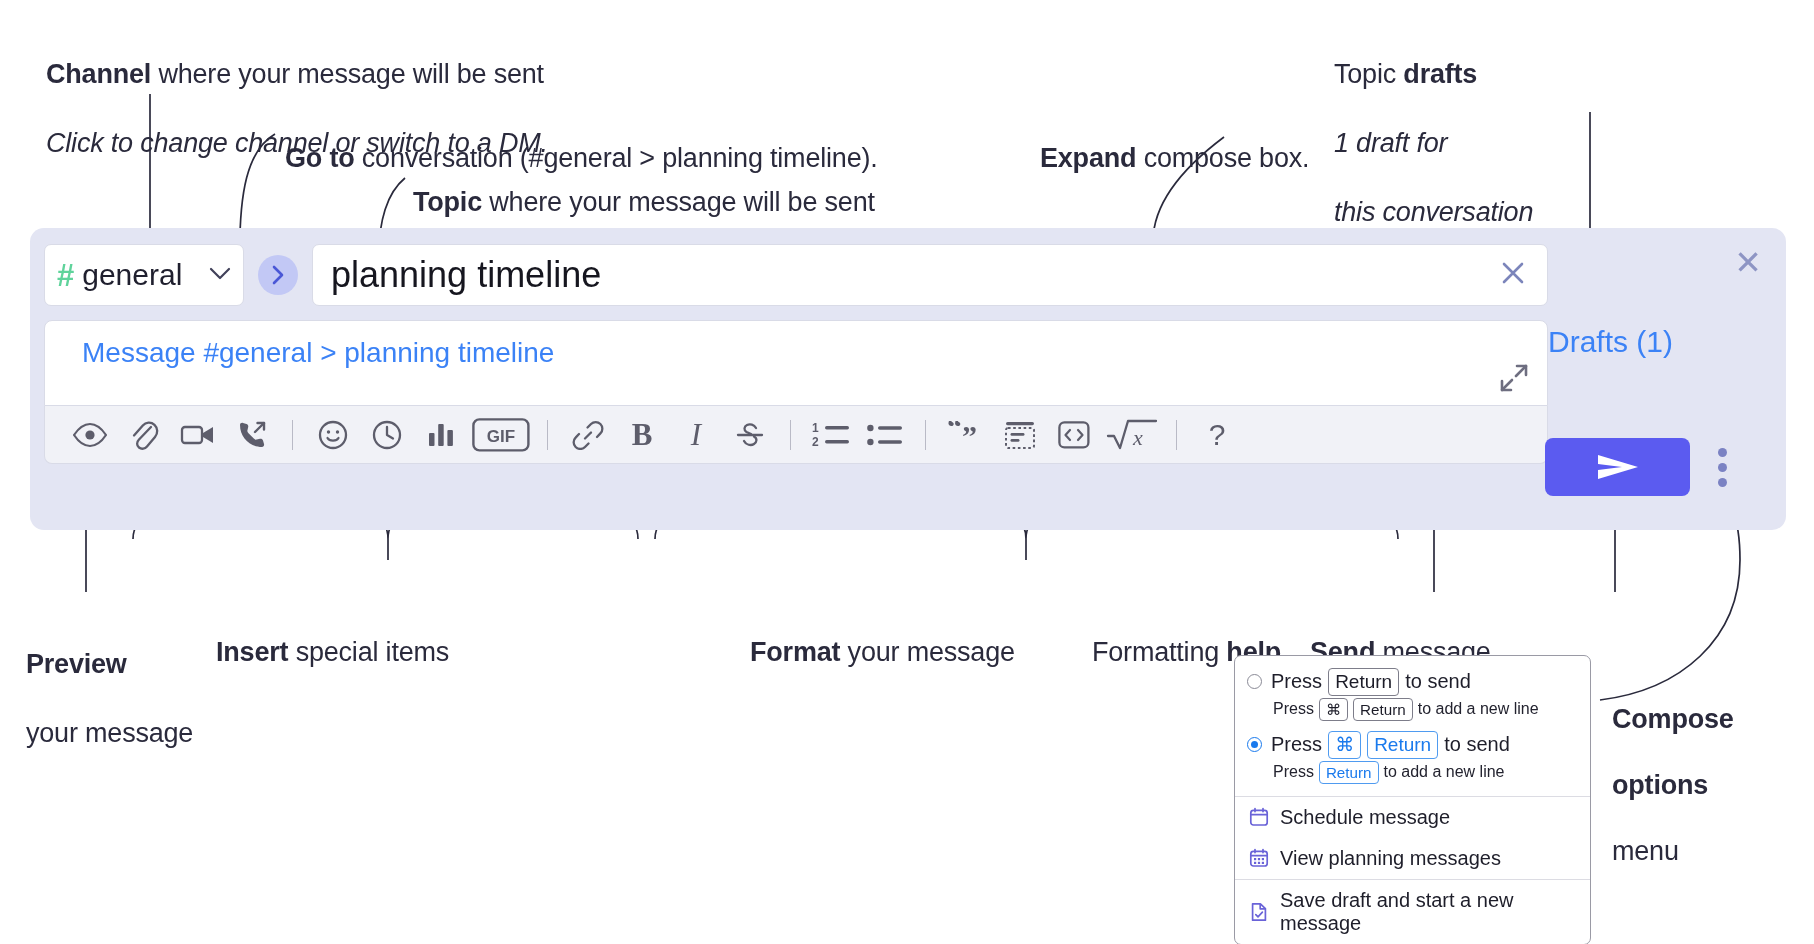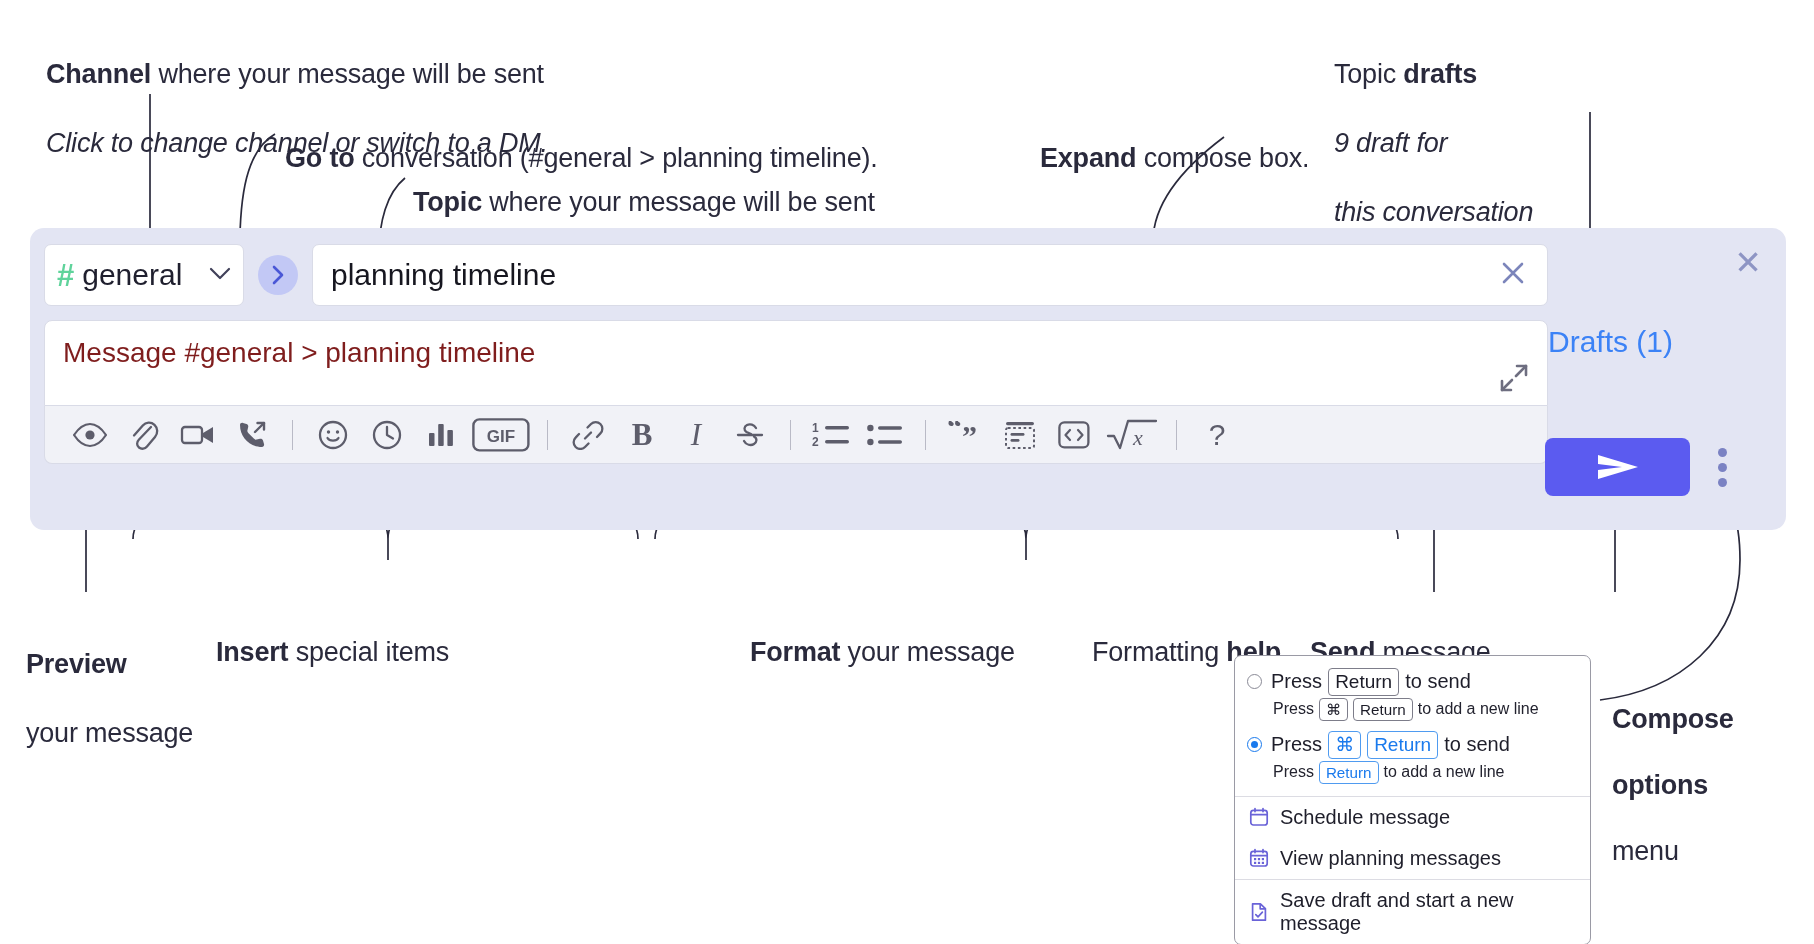--- a/index.html
+++ b/index.html
@@ -71,34 +71,34 @@
   }
 
   .topic-field {
     flex:1; height:62px;
     background:#fff;
     border:1px solid #d9dbe7;
     border-radius:7px;
     display:flex; align-items:center;
     padding:0 18px;
   }
-  .topic-value { font-size:30px; color:#16161f; }
+  .topic-value { font-size:36px; color:#16161f; }
   .topic-clear { margin-left:auto; color:#7c85bb; font-size:33px; line-height:1; cursor:pointer; }
 
   .msg-area {
     margin-top:14px;
     background:#fff;
     border:1px solid #d9dbe7;
     border-top-left-radius:8px; border-top-right-radius:8px;
     height:86px;
     display:flex; align-items:flex-start;
     padding:16px 18px 0 18px;
     position:relative;
   }
-  .msg-placeholder { font-size:28px; color:#7f1d1d; }
+  .msg-placeholder { font-size:28px; color:#3b82f6;margin-left:19px; }
   .expand-btn {
     position:absolute; right:16px; top:40px;
     width:34px; height:34px; cursor:pointer;
   }
 
   .toolbar {
     background:#f1f2f7;
     border:1px solid #d9dbe7;
     border-top:none;
     border-bottom-left-radius:8px; border-bottom-right-radius:8px;
@@ -238,21 +238,21 @@
   <div class="anno" style="left:413px; top:150px;">
     <b>Topic</b><span> where your message will be sent</span>
   </div>
 
   <div class="anno" style="left:1040px; top:106px;">
     <b>Expand</b><span> compose box.</span>
   </div>
 
   <div class="anno" style="left:1334px; top:22px;">
     <span class="ln"><span>Topic </span><b>drafts</b></span>
-    <span class="ln"><i>9 draft for</i></span>
+    <span class="ln"><i>1 draft for</i></span>
     <span class="ln"><i>this conversation</i></span>
   </div>
 
   <div id="compose-widget">
 
     <span class="rail-close">✕</span>
 
     <div id="compose-inner">
 
       <div class="row-header">

